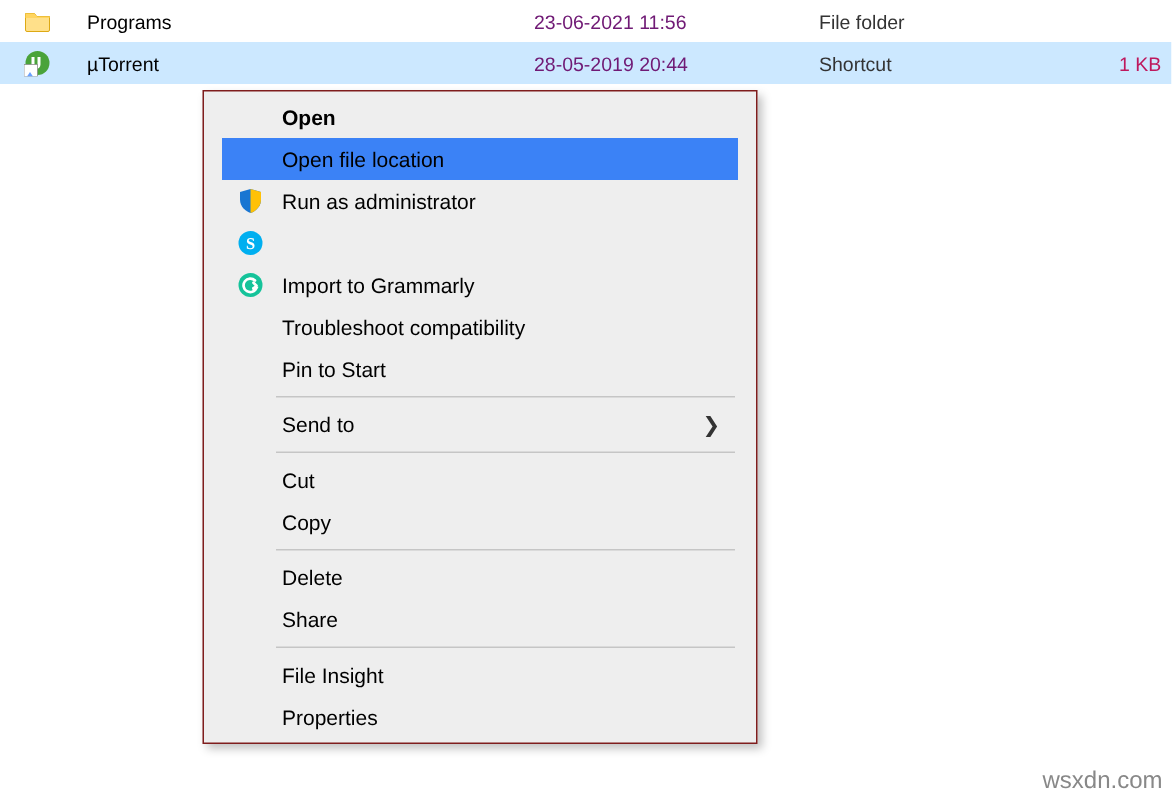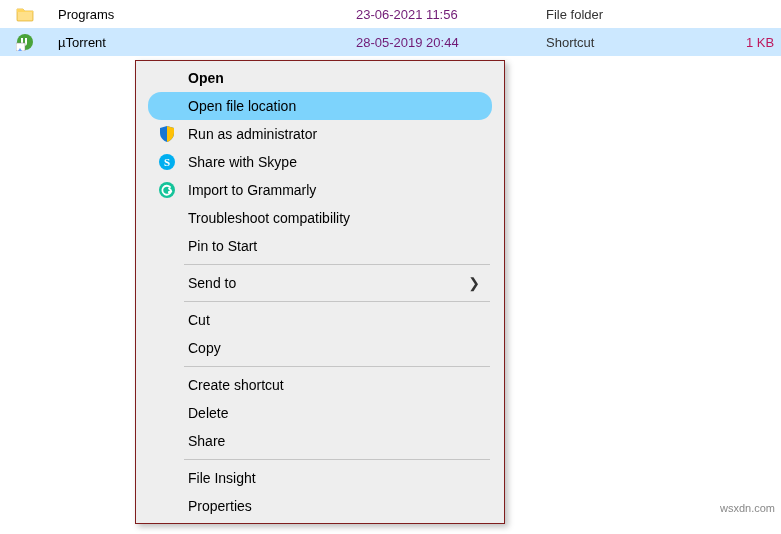--- a/index.html
+++ b/index.html
@@ -47,41 +47,40 @@
   }
   .menu-item {
     display: flex;
     align-items: center;
     height: 28px;
     padding: 0 30px 0 8px;
     position: relative;
     cursor: default;
   }
   .menu-item.hover {
-    background: #7dd3fc;
-    border-radius: 13px;
+    background: #3b82f6;
   }
   .menu-item .mi-icon {
     width: 22px; height:22px; margin-right: 10px;
     display:inline-flex; align-items:center; justify-content:center;
   }
   .menu-item .mi-label { flex: 1; }
   .menu-item.bold .mi-label { font-weight: bold; }
   .menu-sep {
     height: 1px;
     background: #c5c5c5;
     margin: 4px 2px 4px 36px;
   }
   .submenu-arrow {
     position:absolute; right:12px; top:50%; transform:translateY(-50%);
     font-size: 14px; color:#333;
   }
   .watermark {
-    position:absolute; right:6px; bottom:20px;
-    font-size:11px; color:#888;
+    position:absolute; right:6px; bottom:4px;
+    font-size:16px; color:#888;
   }
 </style>
 </head>
 <body>
 
 <div class="file-list">
 
   <div class="file-row">
     <div class="col-name">
       <span class="icon">
@@ -138,21 +137,20 @@
     <span class="mi-label">Run as administrator</span>
   </div>
 
   <div class="menu-item">
     <span class="mi-icon">
       <svg width="18" height="18" viewBox="0 0 18 18">
         <circle cx="9" cy="9" r="8" fill="#00aff0"></circle>
         <text x="9" y="13" text-anchor="middle" font-size="11" font-weight="bold" fill="#fff" font-family="Segoe UI">S</text>
       </svg>
     </span>
-    <span class="mi-label">Share with Skype</span>
   </div>
 
   <div class="menu-item">
     <span class="mi-icon">
       <svg width="18" height="18" viewBox="0 0 18 18">
         <circle cx="9" cy="9" r="8" fill="#15c39a"></circle>
         <path d="M12 6 A4.5 4.5 0 1 0 13 11 h-2" fill="none" stroke="#fff" stroke-width="1.8" stroke-linecap="round"></path>
         <path d="M11 9 l2 2 l-2 2" fill="none" stroke="#fff" stroke-width="1.8" stroke-linecap="round" stroke-linejoin="round" transform="translate(0,-1.5)"></path>
       </svg>
     </span>
@@ -184,24 +182,20 @@
     <span class="mi-label">Cut</span>
   </div>
 
   <div class="menu-item">
     <span class="mi-icon"></span>
     <span class="mi-label">Copy</span>
   </div>
 
   <div class="menu-sep"></div>
 
-  <div class="menu-item">
-    <span class="mi-icon"></span>
-    <span class="mi-label">Create shortcut</span>
-  </div>
 
   <div class="menu-item">
     <span class="mi-icon"></span>
     <span class="mi-label">Delete</span>
   </div>
 
   <div class="menu-item">
     <span class="mi-icon"></span>
     <span class="mi-label">Share</span>
   </div>

